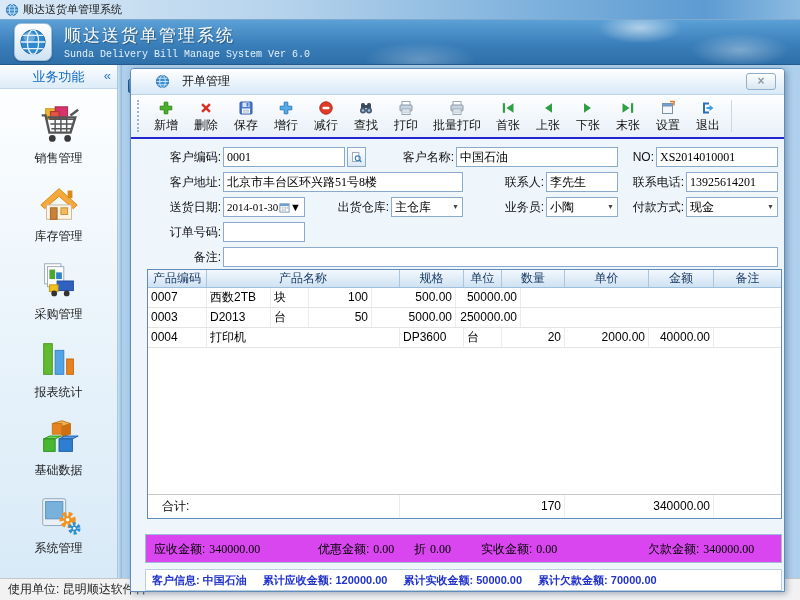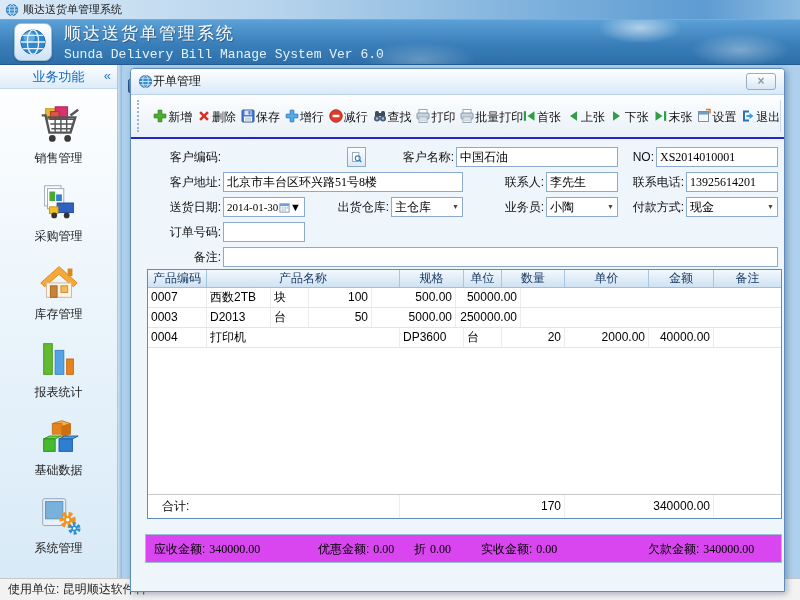--- a/index.html
+++ b/index.html
@@ -17,21 +17,21 @@
   .banner { position:absolute; left:0; top:20px; width:800px; height:45px;
     background:
       radial-gradient(60px 22px at 640px 8px, rgba(255,255,255,.55), rgba(255,255,255,0) 70%),
       radial-gradient(70px 24px at 740px 30px, rgba(255,255,255,.35), rgba(255,255,255,0) 70%),
       radial-gradient(80px 26px at 420px 40px, rgba(255,255,255,.25), rgba(255,255,255,0) 70%),
       linear-gradient(180deg,#5ba0d6 0%,#3a7fba 55%,#2e6fa9 100%);
     border-bottom:1px solid #245a8c; display:flex; align-items:center; padding-left:14px; gap:12px; }
   .logo { width:38px; height:38px; border-radius:7px; background:linear-gradient(180deg,#ffffff,#cfe3f3);
     border:1px solid #9cc0da; display:flex; align-items:center; justify-content:center; box-shadow:0 1px 2px rgba(0,0,0,.25); }
   .banner-title { font-size:17px; color:#ffffff; letter-spacing:2px; text-shadow:1px 1px 1px rgba(0,0,0,.35); }
-  .banner-sub { font-size:13px; color:#e4f1fb; font-family:"Liberation Mono","DejaVu Sans Mono",monospace; margin-top:2px; }
+  .banner-sub { font-size:10px; color:#e4f1fb; font-family:"Liberation Mono","DejaVu Sans Mono",monospace; margin-top:2px; }
 
   
   .sidebar { position:absolute; left:0; top:65px; width:118px; height:513px;
     background:linear-gradient(180deg,#ffffff 0%,#eef6fc 40%,#d8eaf7 100%); border-right:1px solid #a8c8e0; }
   .vsplit { position:absolute; left:118px; top:65px; width:4px; height:513px;
     background:linear-gradient(90deg,#cde2f2,#8db8da); }
   .side-head { height:24px; display:flex; align-items:center; justify-content:center; position:relative;
     background:linear-gradient(180deg,#fbfdff,#ddecf8); border-bottom:1px solid #c2d8ea; }
   .side-head .cap { color:#1569c7; font-size:13px; }
   .side-collapse { position:absolute; right:6px; top:3px; color:#2a7abf; font-size:13px; cursor:pointer; }
@@ -46,30 +46,30 @@
   .mdi-ico:before { content:""; position:absolute; left:2px; top:4px; width:8px; height:5px; background:#dcecf8; }
 
   
   .app-status { position:absolute; left:0; top:578px; width:800px; height:22px; background:#f2f2f2;
     border-top:1px solid #c6c6c6; display:flex; align-items:center; padding-left:8px; font-size:12px; color:#222; }
 
   
   .dialog { position:absolute; left:130px; top:68px; width:655px; height:524px; z-index:10;
     background:#eef5fb; border:1px solid #5f8cba; border-radius:4px 4px 0 0; box-shadow:2px 2px 6px rgba(20,50,80,.35); }
   .dlg-title { height:26px; background:linear-gradient(180deg,#ffffff,#d8e9f7); border-bottom:1px solid #bcd2e6;
-    border-radius:3px 3px 0 0; display:flex; align-items:center; gap:0; padding-left:7px; position:relative; }
+    border-radius:3px 3px 0 0; display:flex; align-items:center; gap:12px; padding-left:24px; position:relative; }
   .dlg-title-text { font-size:12px; color:#111; }
   .dlg-close { position:absolute; right:8px; top:4px; width:30px; height:17px; border:1px solid #93afc8; border-radius:3px;
     background:linear-gradient(180deg,#fdfefe,#d9e7f2); color:#8b9aa8; font-weight:bold; font-size:12px; line-height:14px;
     text-align:center; cursor:pointer; }
 
   .dlg-toolbar { height:42px; background:linear-gradient(180deg,#fdfeff,#e8f0f8); display:flex; align-items:center;
     padding-left:4px; }
   .grip { width:5px; height:32px; border-left:2px dotted #9fb4c8; margin:0 4px 0 2px; }
-  .tbtn { min-width:40px; padding:2px 6px 1px 6px; display:flex; flex-direction:row; cursor:pointer;
+  .tbtn { min-width:40px; padding:2px 6px 1px 6px; display:flex; flex-direction:column; align-items:center; cursor:pointer;
     border:1px solid transparent; border-radius:2px; }
   .tbtn .tico { height:16px; }
   .tbtn .tlabel { font-size:12px; color:#111; margin-top:1px; white-space:nowrap; }
   .tb-sep { width:1px; height:32px; background:#c9d8e6; margin:0 3px; }
   .rule { height:2px; background:#2224cc; }
 
   
   .dlg-body { position:relative; height:454px; }
   .flabel { position:absolute; height:20px; line-height:20px; text-align:right; color:#111; }
   .tbox { position:absolute; height:20px; line-height:18px; background:#fff; border:1px solid #8caacb; padding:0 3px;
@@ -157,44 +157,44 @@
             <circle cx="17" cy="38" r="3.5" fill="#3a3a3a"></circle>
             <circle cx="33" cy="38" r="3.5" fill="#3a3a3a"></circle>
           </svg>
       </span>
       <span class="side-label">销售管理</span>
     </div>
 
     <div class="side-item">
       <span class="side-ico">
         <svg width="46" height="46" viewBox="0 0 48 48">
+            <path d="M5 26 L24 9 L43 26 L39 30 L24 17 L9 30 Z" fill="#f5a93a" stroke="#d98a18"></path>
+            <rect x="33" y="11" width="5" height="8" fill="#d98a18"></rect>
+            <rect x="11" y="26" width="26" height="15" fill="#fdf4e6" stroke="#cbb69a"></rect>
+            <rect x="15" y="29" width="7" height="12" fill="#c8823a" stroke="#a5661f"></rect>
+            <rect x="26" y="29" width="7" height="7" fill="#f3b95a" stroke="#c79138"></rect>
+          </svg>
+      </span>
+      <span class="side-label">库存管理</span>
+    </div>
+
+    <div class="side-item">
+      <span class="side-ico">
+        <svg width="46" height="46" viewBox="0 0 48 48">
             <rect x="9" y="6" width="17" height="21" fill="#ffffff" stroke="#99aabb"></rect>
             <rect x="12" y="9" width="17" height="21" fill="#ffffff" stroke="#99aabb"></rect>
             <rect x="14" y="12" width="6" height="10" fill="#4aa832"></rect>
             <rect x="21" y="15" width="6" height="7" fill="#2e7fd0"></rect>
             <rect x="22" y="24" width="17" height="10" fill="#2f62c0" stroke="#1f4a98"></rect>
             <rect x="14" y="28" width="9" height="7" fill="#f0c020" stroke="#c79a10"></rect>
             <circle cx="19" cy="37" r="3" fill="#333"></circle>
             <circle cx="32" cy="37" r="3" fill="#333"></circle>
           </svg>
       </span>
       <span class="side-label">采购管理</span>
-    </div>
-
-    <div class="side-item">
-      <span class="side-ico">
-        <svg width="46" height="46" viewBox="0 0 48 48">
-            <path d="M5 26 L24 9 L43 26 L39 30 L24 17 L9 30 Z" fill="#f5a93a" stroke="#d98a18"></path>
-            <rect x="33" y="11" width="5" height="8" fill="#d98a18"></rect>
-            <rect x="11" y="26" width="26" height="15" fill="#fdf4e6" stroke="#cbb69a"></rect>
-            <rect x="15" y="29" width="7" height="12" fill="#c8823a" stroke="#a5661f"></rect>
-            <rect x="26" y="29" width="7" height="7" fill="#f3b95a" stroke="#c79138"></rect>
-          </svg>
-      </span>
-      <span class="side-label">库存管理</span>
     </div>
 
     <div class="side-item">
       <span class="side-ico">
         <svg width="46" height="46" viewBox="0 0 48 48">
             <rect x="8" y="8" width="9" height="32" fill="#62bb2e" stroke="#4a9a1e"></rect>
             <rect x="20" y="15" width="9" height="25" fill="#54a3e4" stroke="#3a82c4"></rect>
             <rect x="32" y="24" width="7" height="16" fill="#e8821e" stroke="#c46a10"></rect>
           </svg>
       </span>
@@ -368,20 +368,21 @@
             </svg></span>
         <span class="tlabel">退出</span>
       </div>
       <span class="tb-sep"></span>
     </div>
     <div class="rule"></div>
 
     <div class="dlg-body">
 
       <span class="flabel" style="left:10px;top:8px;width:80px">客户编码:</span>
+      <span class="tbox" style="left:92px;top:8px;width:122px">0001</span>
       <span class="mini-btn" style="left:216px;top:8px">
         <svg width="13" height="13" viewBox="0 0 16 16">
             <rect x="3" y="2" width="8" height="11" fill="#fff" stroke="#8899aa"></rect>
             <circle cx="9.5" cy="9" r="3" fill="none" stroke="#3a7fc0" stroke-width="1.4"></circle>
             <path d="M11.5 11 L14 13.5" stroke="#3a7fc0" stroke-width="1.6"></path>
           </svg>
       </span>
       <span class="flabel" style="left:255px;top:8px;width:68px">客户名称:</span>
       <span class="tbox" style="left:325px;top:8px;width:162px">中国石油</span>
       <span class="flabel" style="left:493px;top:8px;width:30px">NO:</span>
@@ -480,16 +481,22 @@
       </div>
 
       <div class="summary">
         <span class="sum-item" style="left:8px"><span>应收金额:</span><span class="sval">340000.00</span></span>
         <span class="sum-item" style="left:172px"><span>优惠金额:</span><span class="sval">0.00</span></span>
         <span class="sum-item" style="left:268px"><span>折</span><span class="sval">0.00</span></span>
         <span class="sum-item" style="left:335px"><span>实收金额:</span><span class="sval">0.00</span></span>
         <span class="sum-item" style="left:502px"><span>欠款金额:</span><span class="sval">340000.00</span></span>
       </div>
 
+      <div class="dlg-status">
+        <span>客户信息: 中国石油</span>
+        <span>累计应收金额: 120000.00</span>
+        <span>累计实收金额: 50000.00</span>
+        <span>累计欠款金额: 70000.00</span>
+      </div>
 
     </div>
   </div>
 </div>
 
 </body></html>

